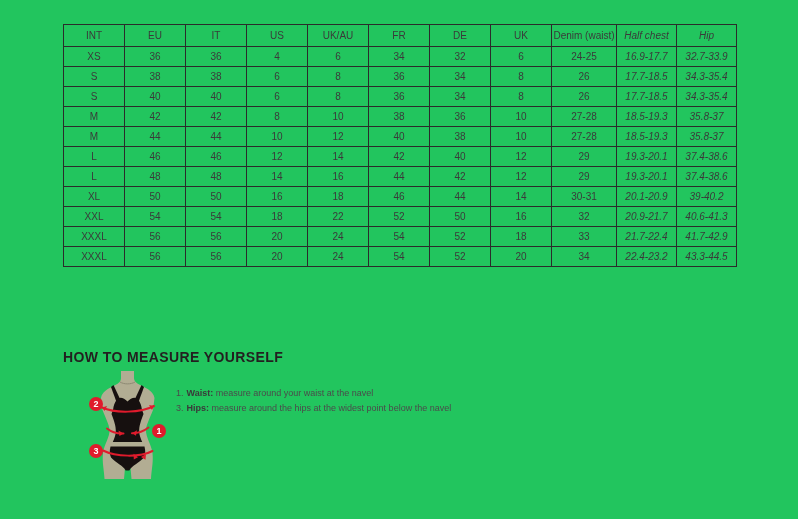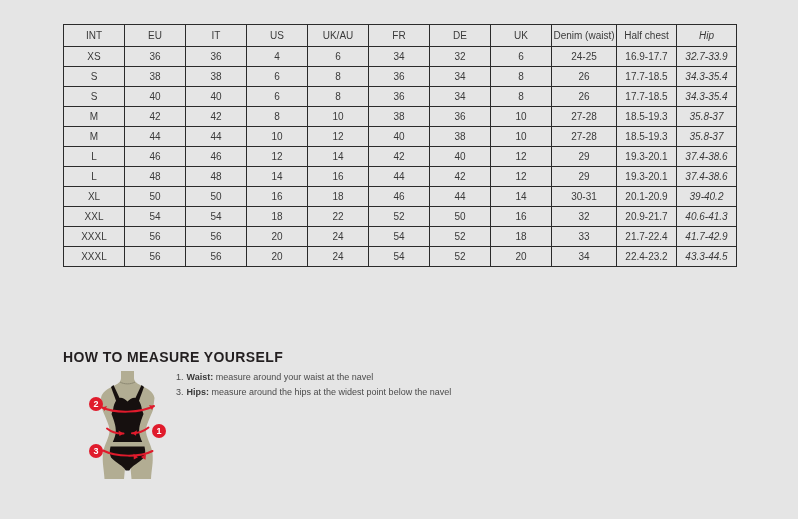--- a/index.html
+++ b/index.html
@@ -1,20 +1,20 @@
 <!DOCTYPE html>
 <html><head>
 <meta charset="utf-8">
 <style>
   * { margin:0; padding:0; box-sizing:border-box; }
   html,body { background:#ffffff; }
   .page {
     position:relative;
     width:798px; height:519px;
-    background:#e5e5e5;
+    background:#22c55e;
     font-family:"Liberation Sans", sans-serif;
     overflow:hidden;
   }
 
   
   .size-table {
     position:absolute; left:63px; top:24px;
     width:673px;
     border-collapse:collapse;
     table-layout:fixed;
@@ -27,36 +27,36 @@
     vertical-align:middle;
     font-weight:normal;
     padding:0 1px;
     height:20px;
     overflow:hidden;
     white-space:nowrap;
   }
   .size-table th { height:22px; }
   .size-table th:nth-child(-n+8), .size-table td:nth-child(-n+8) { width:61px; }
   .size-table th:nth-child(9),  .size-table td:nth-child(9)  { width:65px; }
-  .size-table th:nth-child(10), .size-table td:nth-child(10) { width:60px; }
+  .size-table th:nth-child(10), .size-table td:nth-child(10) { width:60px;font-style:italic; }
   .size-table th:nth-child(11), .size-table td:nth-child(11) { width:60px;font-style:italic; }
 
   
   .measure-heading {
     position:absolute; left:63px; top:349px;
     font-size:14px; font-weight:bold;
     letter-spacing:0.4px;
     color:#231f20;
   }
   .figure-wrap {
     position:absolute; left:80px; top:369px;
     width:95px; height:115px;
   }
   .measure-list {
-    position:absolute; left:176px; top:372px;
+    position:absolute; left:176px; top:388px;
     font-size:9px; color:#4b4b4b;
   }
   .measure-item { height:15px; line-height:11px; white-space:nowrap; }
   .measure-item .num { margin-right:3px; }
   .measure-item b { color:#3a3a3a; }
 </style>
 </head>
 <body>
 
 <div class="page">

